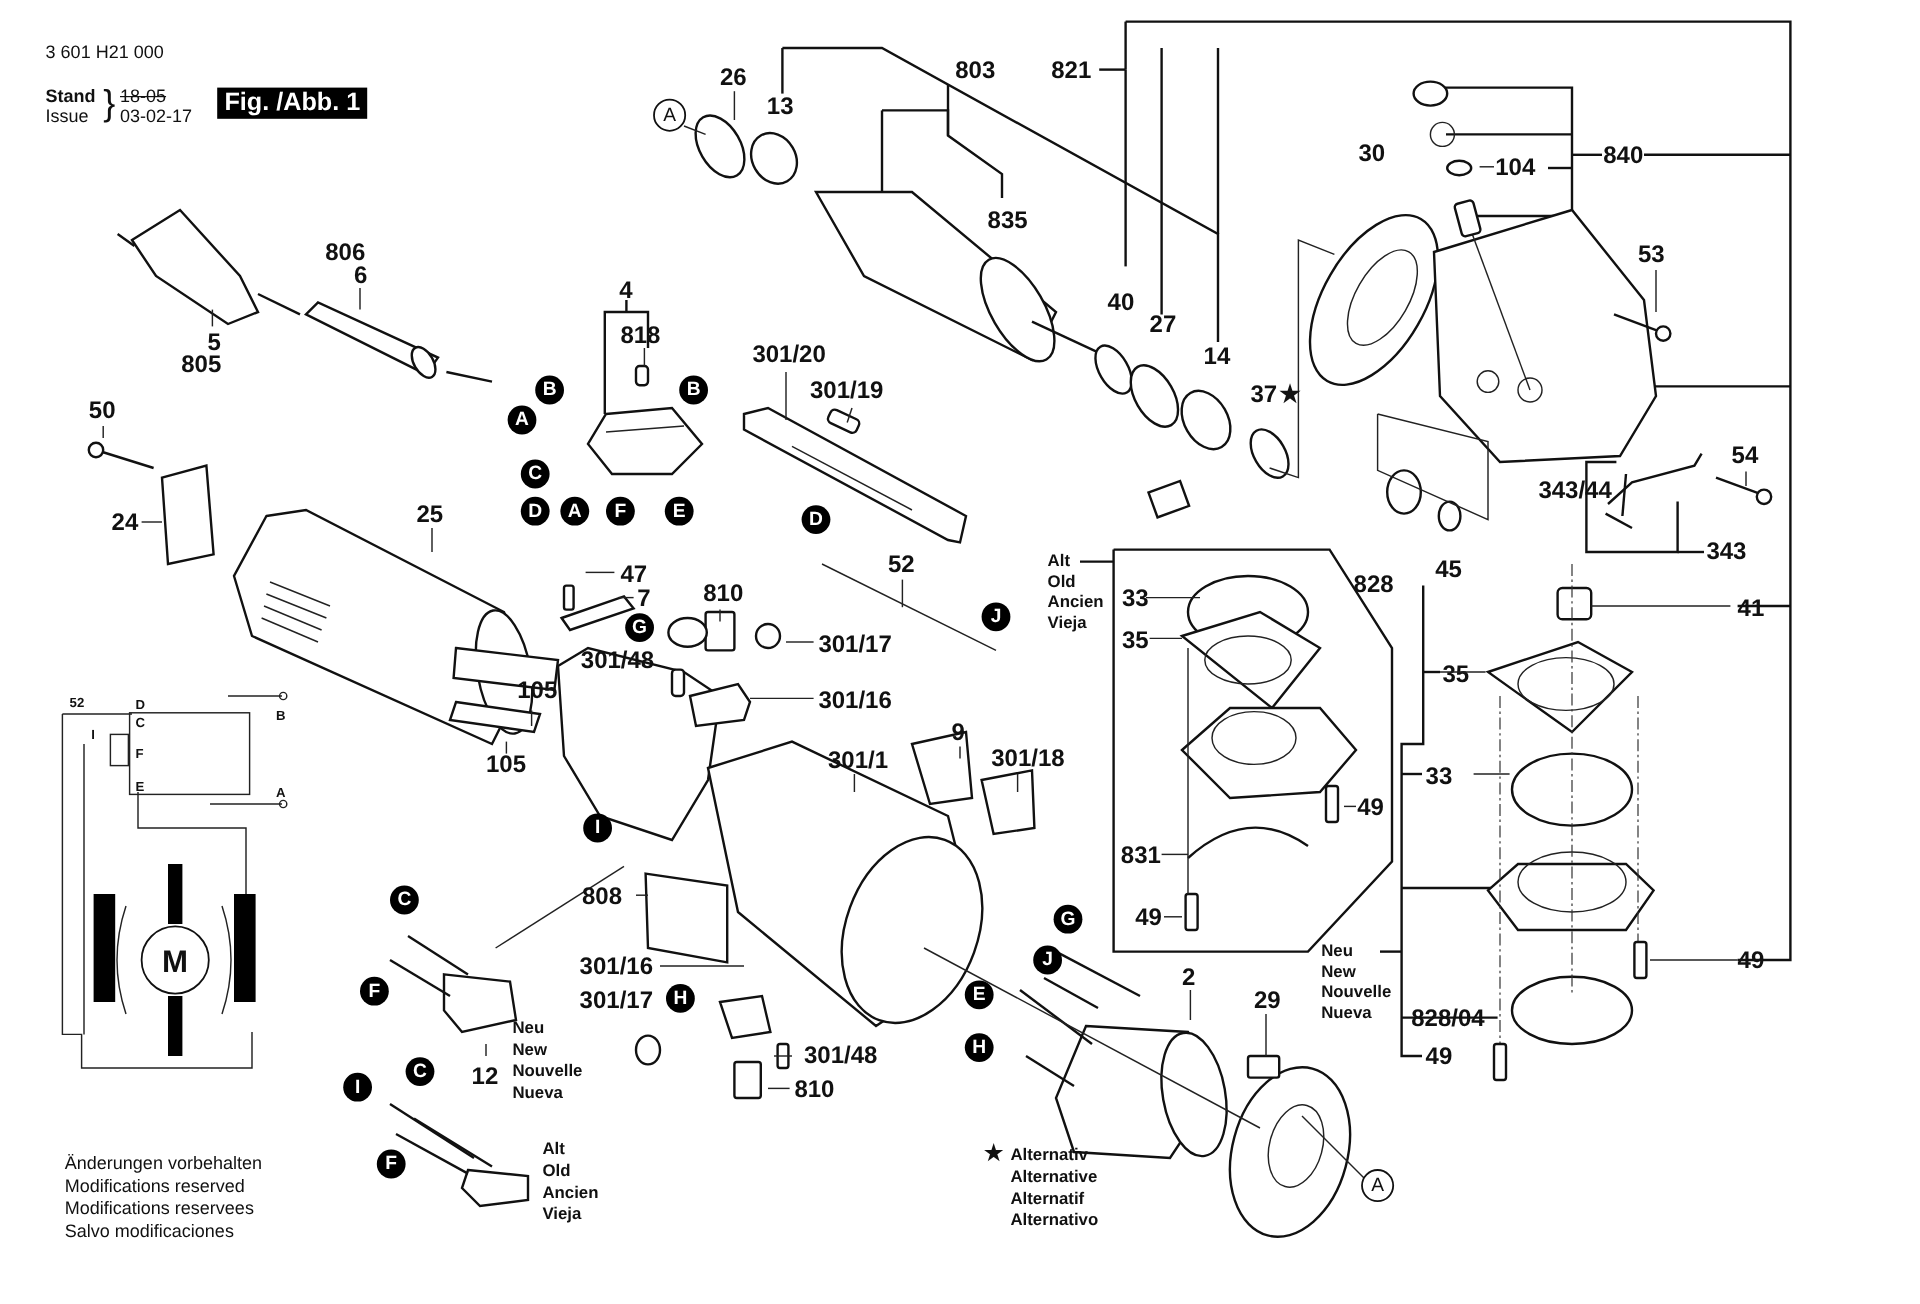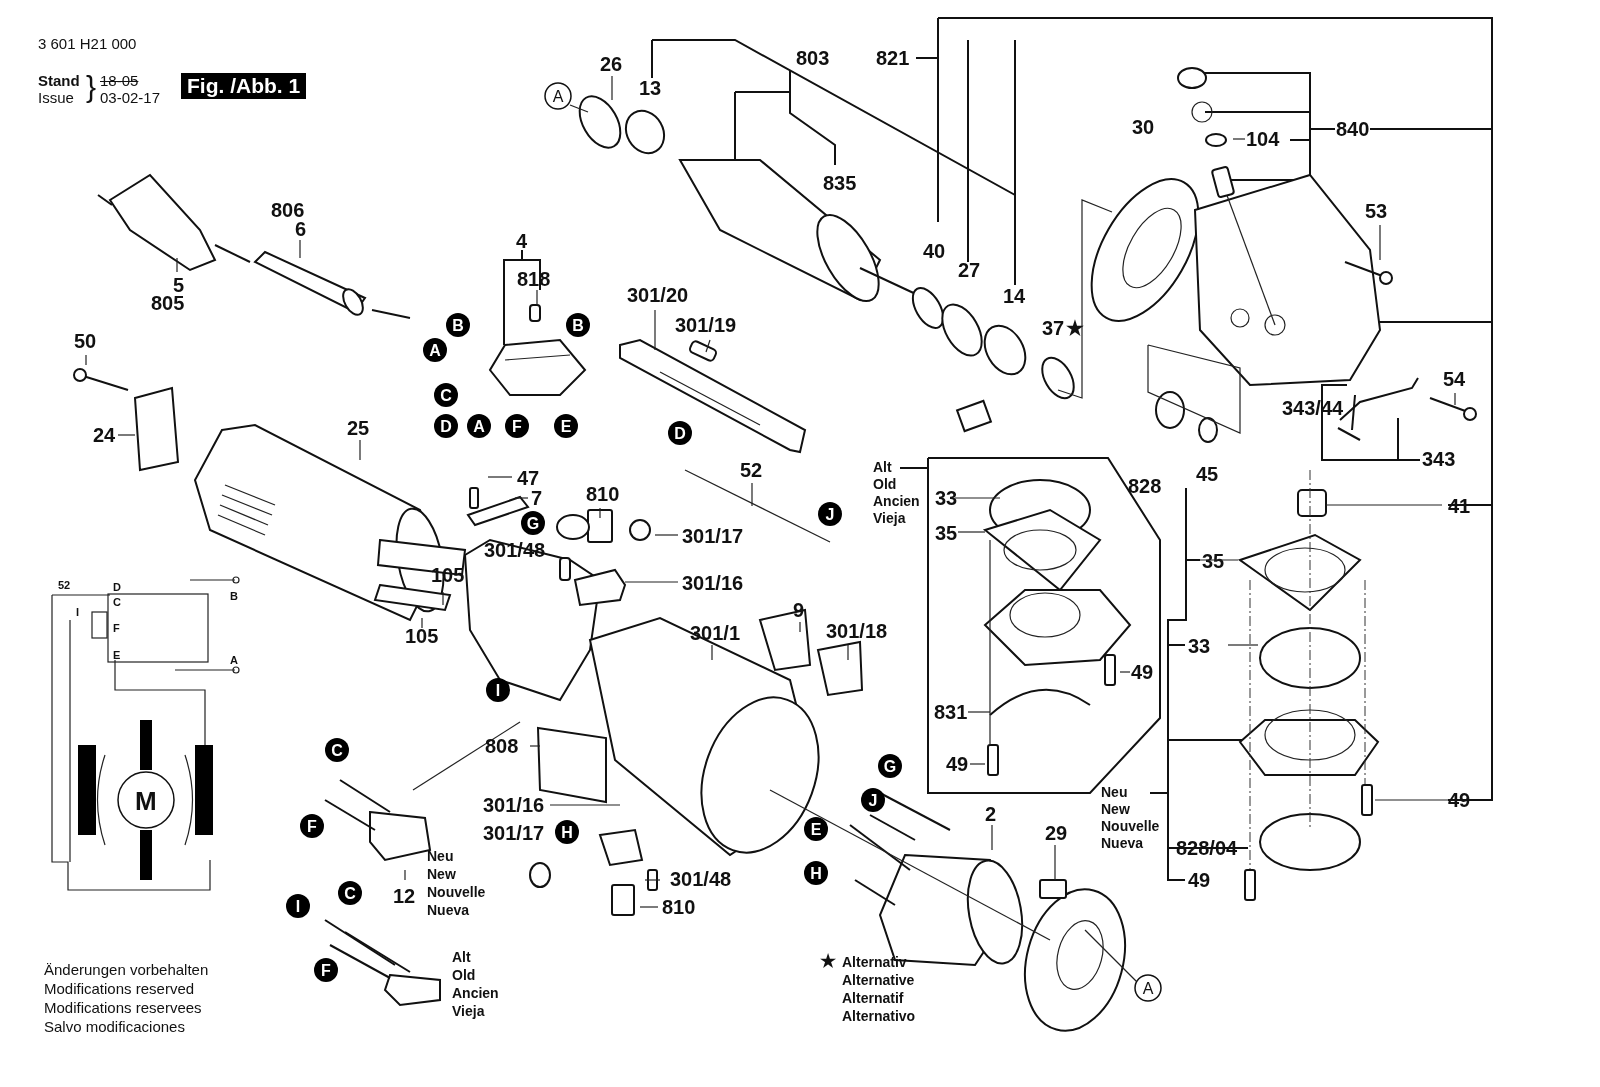--- a/index.html
+++ b/index.html
@@ -10,21 +10,21 @@
   .ln{stroke:#111;stroke-width:2;fill:none;}
   .thin{stroke:#222;stroke-width:1.2;fill:none;}
   .part{stroke:#111;stroke-width:2;fill:#fff;}
   .dash{stroke:#333;stroke-width:1;fill:none;stroke-dasharray:10 3 2 3;}
   .bub{fill:#000;}
   .bubt{font-family:"Liberation Sans",sans-serif;font-weight:bold;font-size:16px;fill:#fff;text-anchor:middle;dominant-baseline:central;}
   .obub{fill:#fff;stroke:#111;stroke-width:1.5;}
   .obubt{font-family:"Liberation Sans",sans-serif;font-size:16px;fill:#111;text-anchor:middle;dominant-baseline:central;}
   .fig{position:absolute;left:181px;top:73px;background:#000;color:#fff;font-weight:bold;font-size:21px;padding:1px 6px;font-family:"Liberation Sans",sans-serif;}
   .hdr{position:absolute;font-family:"Liberation Sans",sans-serif;font-size:15px;color:#111;}
-  .mods{position:absolute;left:44px;top:960px;font-size:15px;line-height:19px;font-family:"Liberation Sans",sans-serif;}
+  .mods{position:absolute;left:54px;top:960px;font-size:15px;line-height:19px;font-family:"Liberation Sans",sans-serif;}
 </style>
 </head>
 <body>
 
 <div class="hdr" style="left:38px;top:35px;text-align:right;">3 601 H21 000</div>
 <div class="hdr" style="left:38px;top:72px;font-weight:bold;">Stand</div>
 <div class="hdr" style="left:38px;top:89px;">Issue</div>
 <div class="hdr" style="left:86px;top:70px;font-size:30px;line-height:34px;">}</div>
 <div class="hdr" style="left:100px;top:72px;text-decoration:line-through;">18-05</div>
 <div class="hdr" style="left:100px;top:89px;">03-02-17</div>

